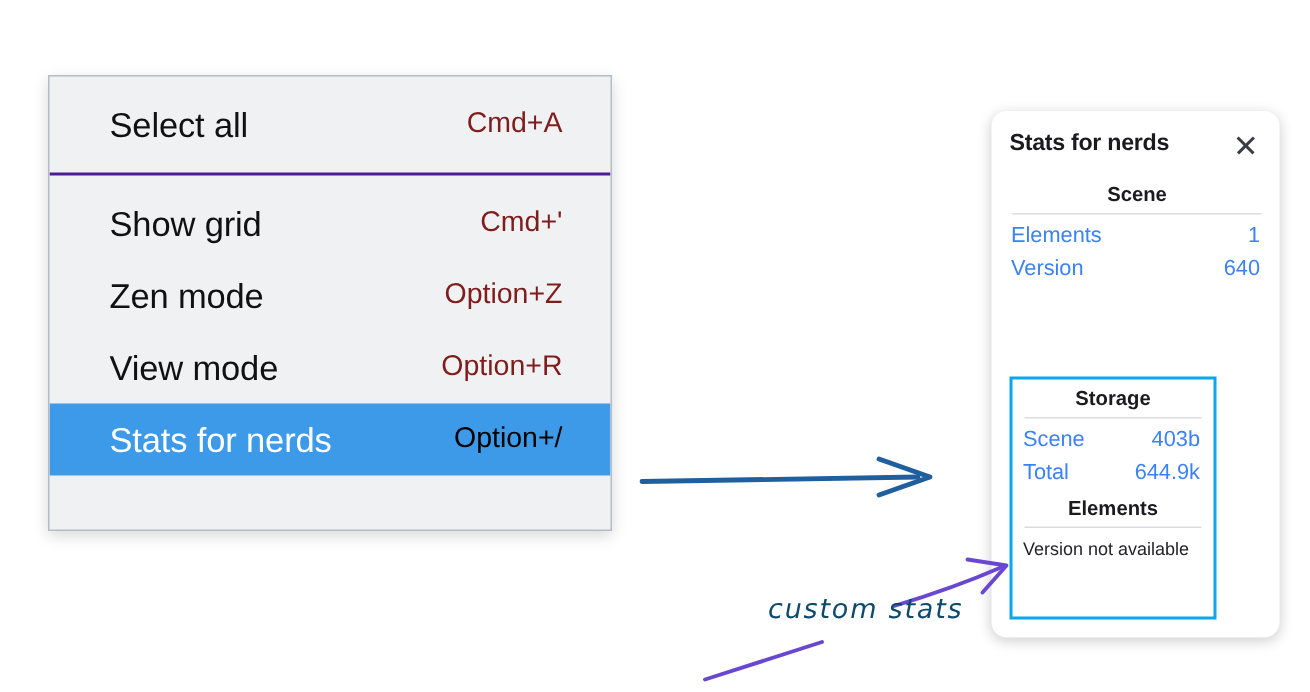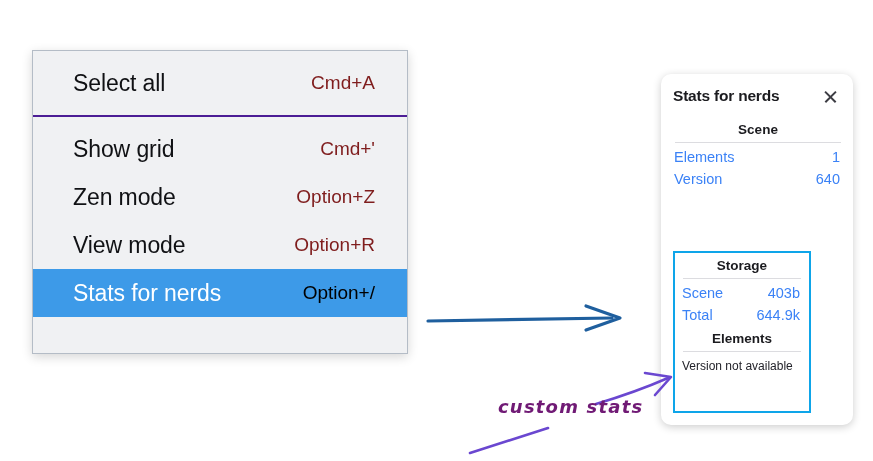--- a/index.html
+++ b/index.html
@@ -159,28 +159,28 @@
 
   
   .annot-svg {
     position: absolute;
     left: 0; top: 0;
     width: 873px; height: 461px;
     pointer-events: none;
   }
   .handwriting {
     position: absolute;
-    left: 498px;
+    left: 512px;
     top: 396px;
     font-family: "DejaVu Sans", sans-serif;
     font-size: 18px;
     font-style: italic;
-    font-weight: 700;
+    font-weight: 400;
     letter-spacing: 1.2px;
-    color: #701a75;
+    color: #0c4a6e;
     white-space: nowrap;
   }
 </style>
 </head>
 <body>
 
 <div class="canvas">
 
   <div class="context-menu">
 

